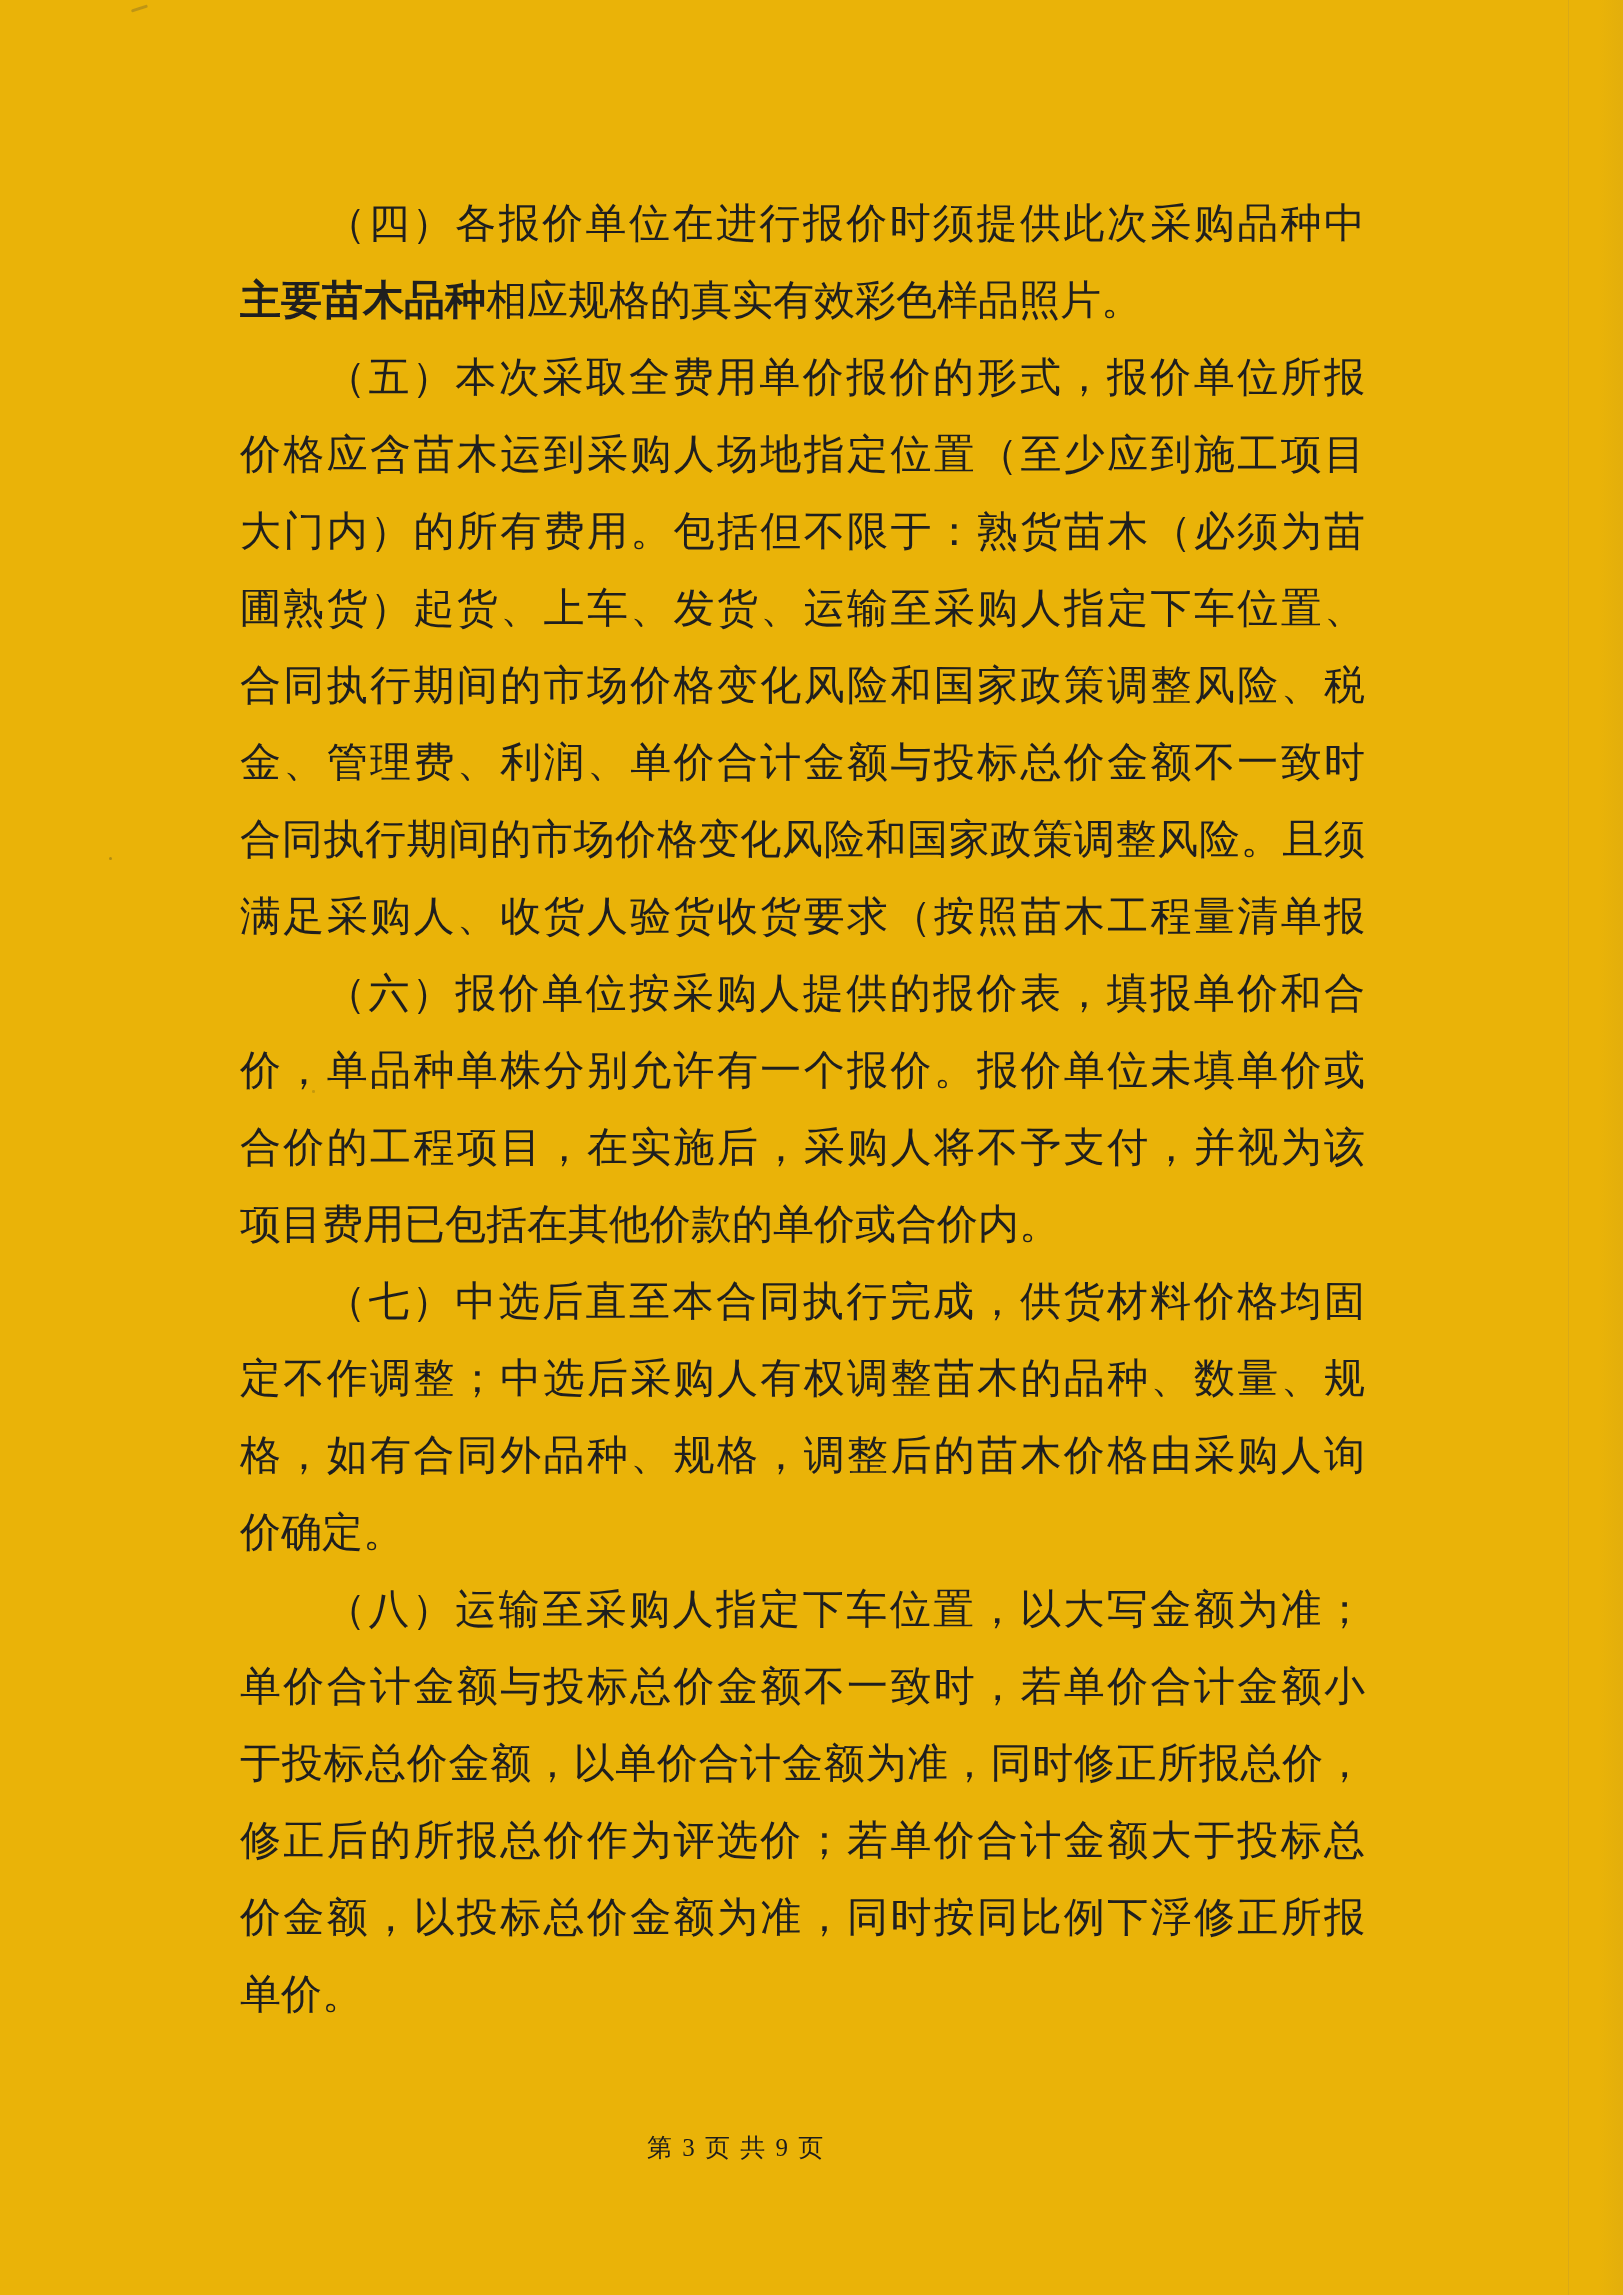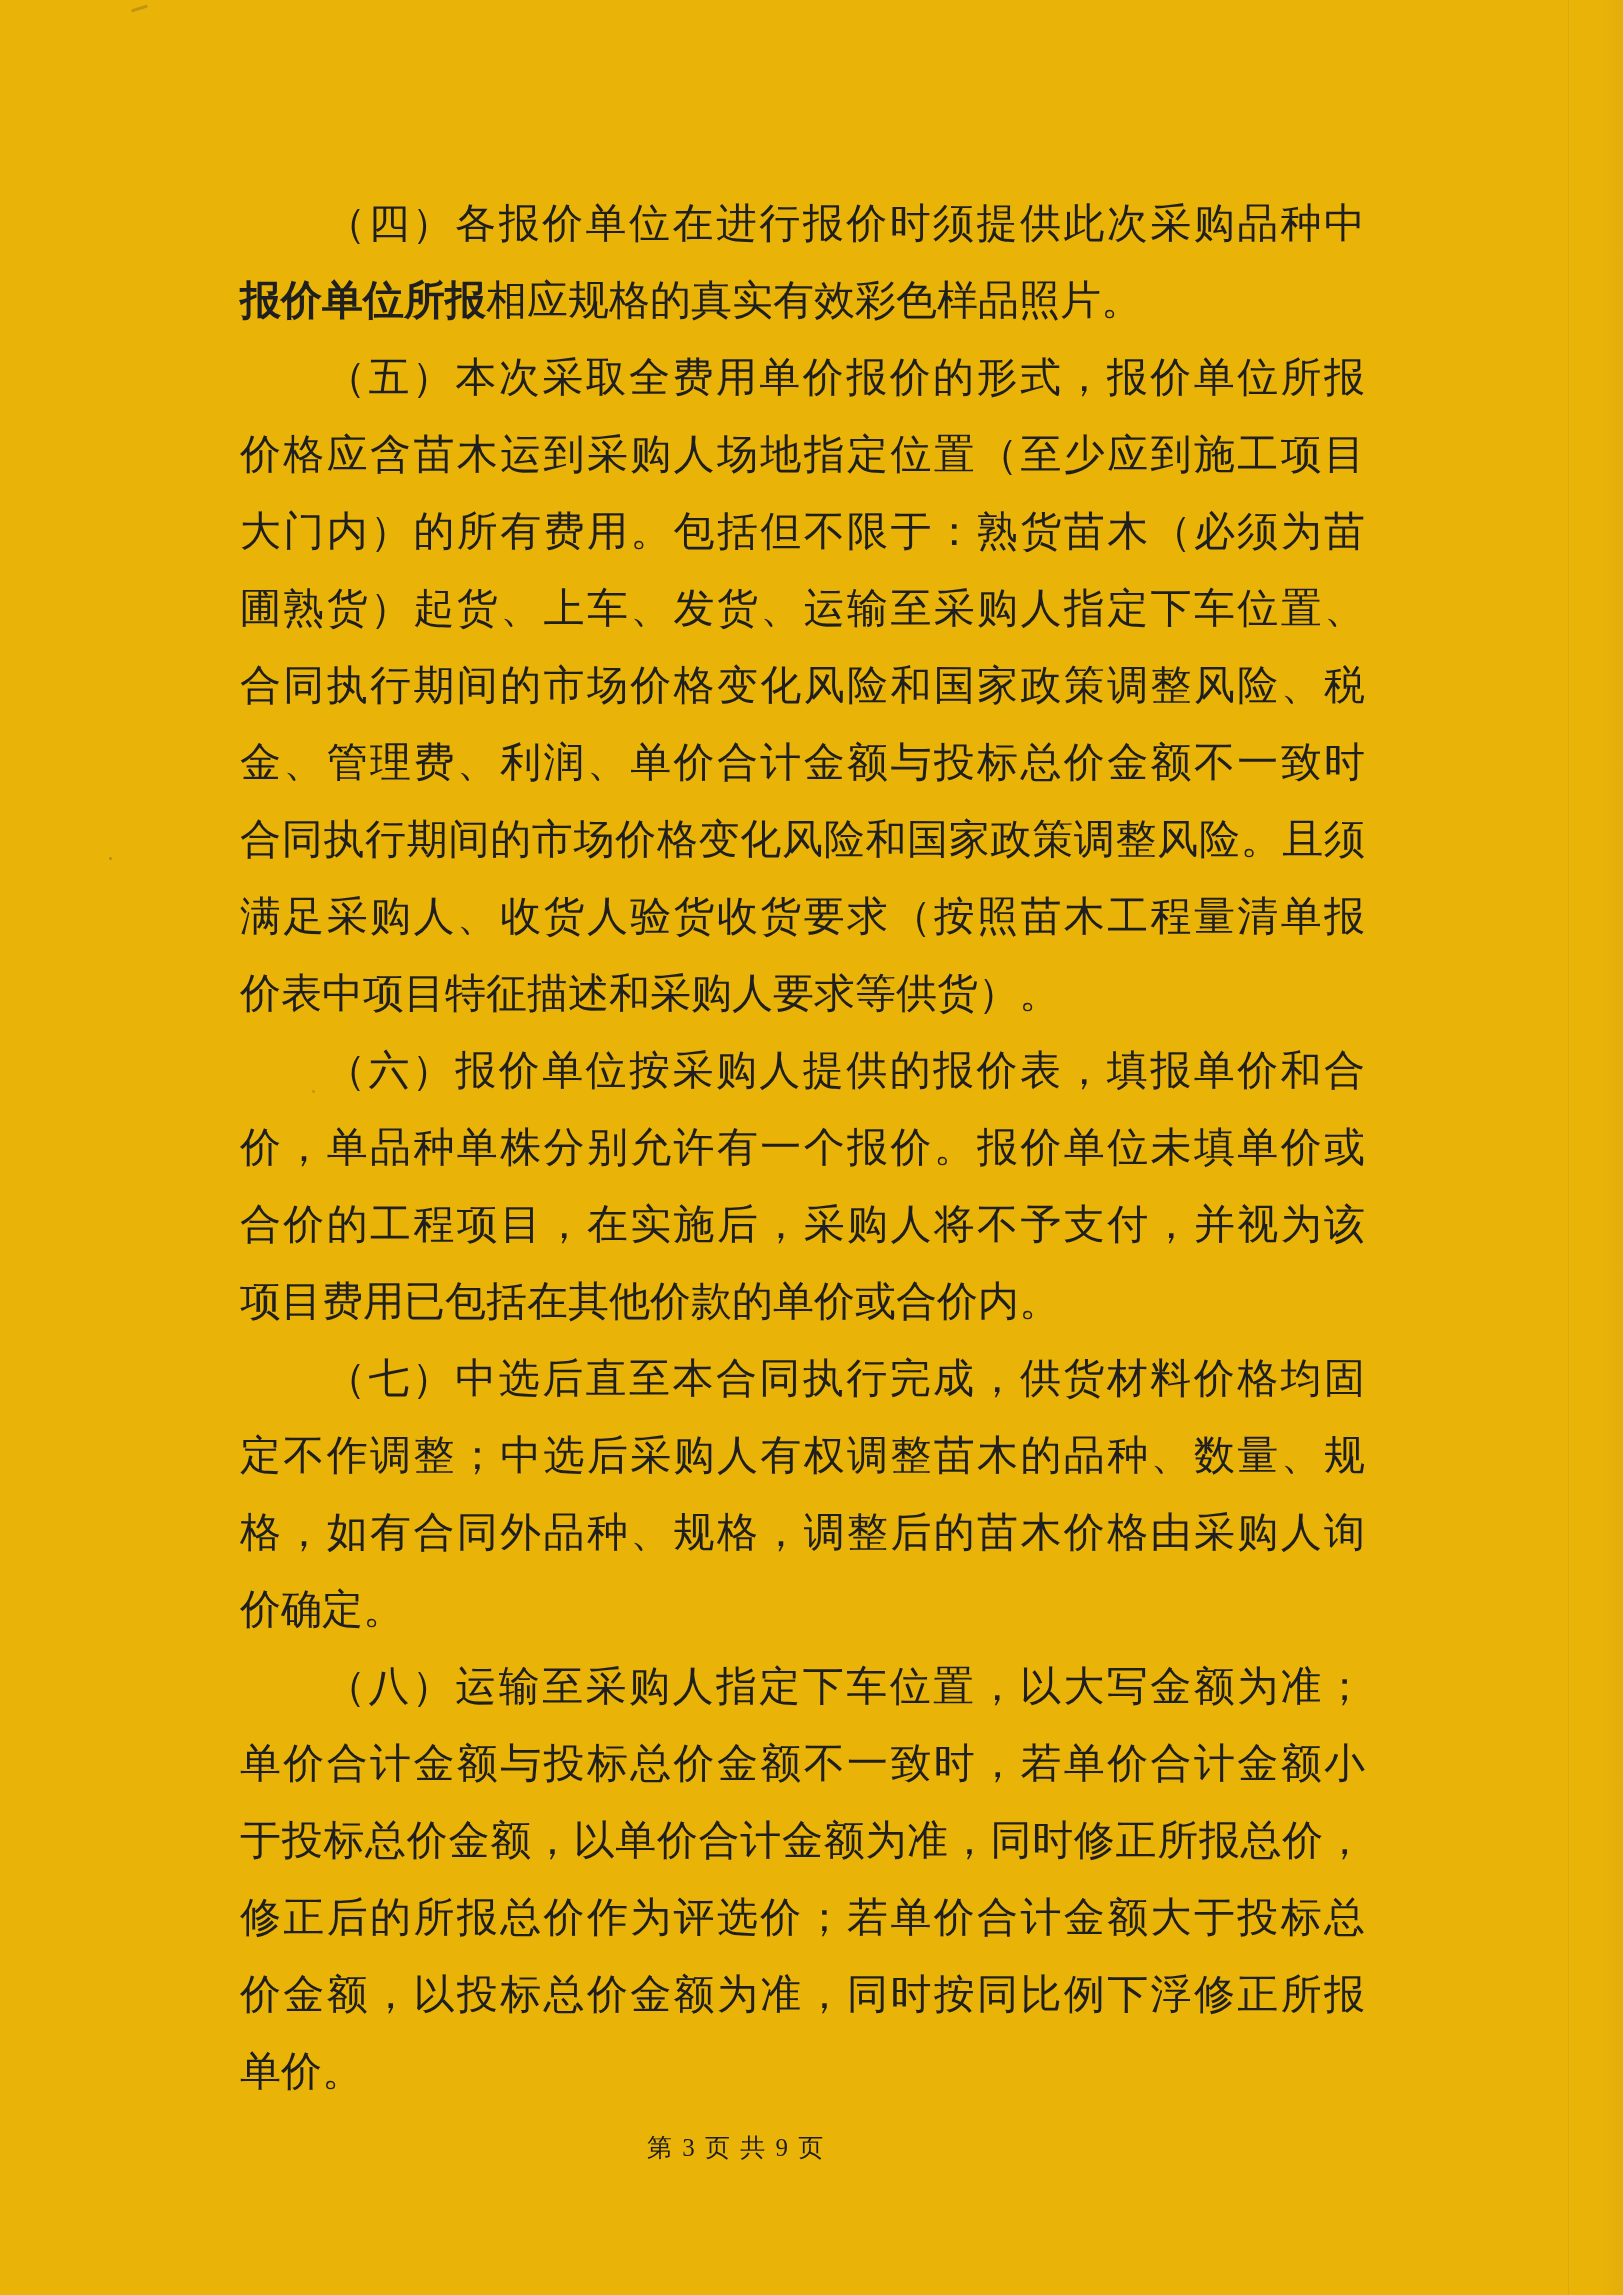--- a/index.html
+++ b/index.html
@@ -80,33 +80,32 @@
 </style>
 </head>
 <body>
 
 <div class="page">
 
   <div class="text-block">
 
     <div class="para">
       <div class="line indent j">（四）各报价单位在进行报价时须提供此次采购品种中</div>
-      <div class="line last"><span class="b">报价单位所报</span><span>相应规格的真实有效彩色样品照片。</span></div>
+      <div class="line last"><span class="b">主要苗木品种</span><span>相应规格的真实有效彩色样品照片。</span></div>
     </div>
 
     <div class="para">
       <div class="line indent j">（五）本次采取全费用单价报价的形式，报价单位所报</div>
       <div class="line j">价格应含苗木运到采购人场地指定位置（至少应到施工项目</div>
       <div class="line j">大门内）的所有费用。包括但不限于：熟货苗木（必须为苗</div>
       <div class="line j">圃熟货）起货、上车、发货、运输至采购人指定下车位置、</div>
       <div class="line j">合同执行期间的市场价格变化风险和国家政策调整风险、税</div>
       <div class="line j">金、管理费、利润、单价合计金额与投标总价金额不一致时</div>
       <div class="line j">合同执行期间的市场价格变化风险和国家政策调整风险。且须</div>
       <div class="line j">满足采购人、收货人验货收货要求（按照苗木工程量清单报</div>
-      <div class="line last">价表中项目特征描述和采购人要求等供货）。</div>
     </div>
 
     <div class="para">
       <div class="line indent j">（六）报价单位按采购人提供的报价表，填报单价和合</div>
       <div class="line j">价，单品种单株分别允许有一个报价。报价单位未填单价或</div>
       <div class="line j">合价的工程项目，在实施后，采购人将不予支付，并视为该</div>
       <div class="line last">项目费用已包括在其他价款的单价或合价内。</div>
     </div>
 
     <div class="para">

